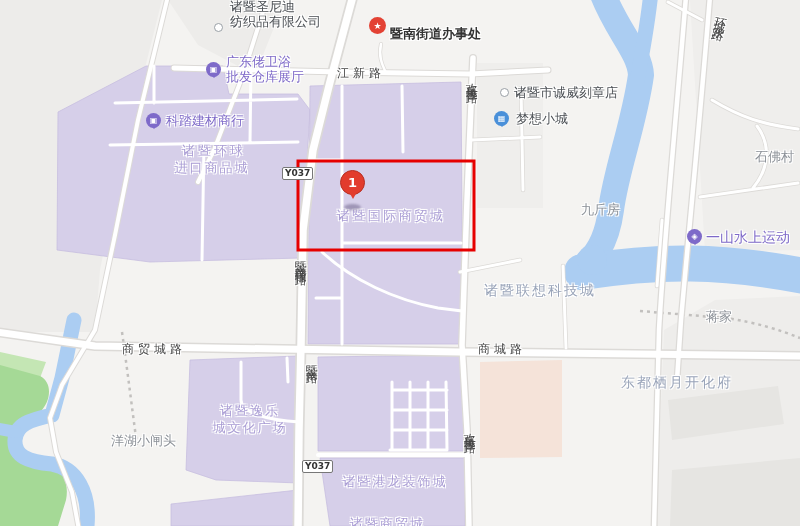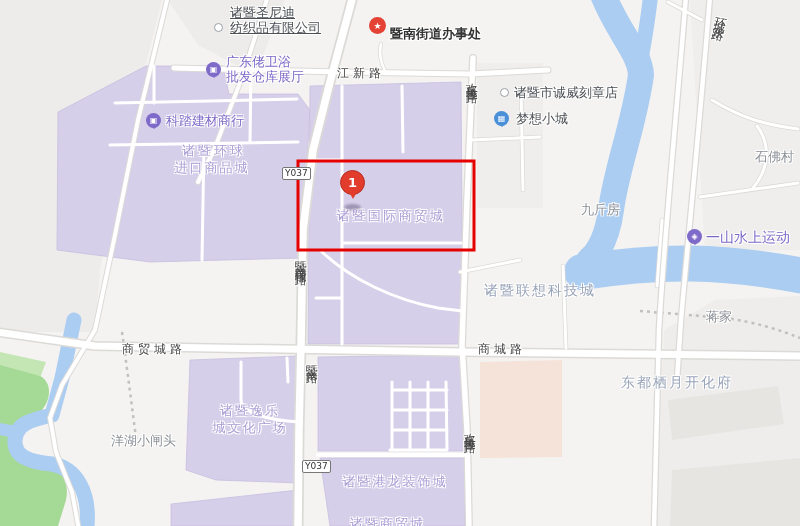--- a/index.html
+++ b/index.html
@@ -11,21 +11,21 @@
   .ctr{transform:translateX(-50%);}
   .road{color:#454545;font-size:12px;letter-spacing:4px;font-weight:500;}
   .v{writing-mode:vertical-rl;letter-spacing:3px;}
   .gray{color:#8b9097;font-size:13px;text-align:center;}
   .slate{color:#98a3b8;font-size:14px;letter-spacing:2px;margin-top:12px;}
   .apurple{color:#a99cd4;font-size:13px;letter-spacing:2px;}
   .ppurple{color:#7d68c8;font-size:13px;font-weight:500;}
   .pdark{color:#4c5055;font-size:13px;}
   .pblack{color:#333;font-size:13px;font-weight:600;}
   .badge{position:absolute;background:#fff;border:1px solid #777;border-radius:2px;
-         font-size:9px;font-weight:normal;color:#333;padding:0 2px;line-height:11px;}
+         font-size:9px;font-weight:bold;color:#333;padding:0 2px;line-height:11px;}
   .pin{position:absolute;width:15px;height:15px;border-radius:50%;display:flex;
        align-items:center;justify-content:center;color:#fff;font-size:8px;z-index:3;}
   .pin::after{content:"";position:absolute;left:50%;top:13px;margin-left:-3px;
        border:3px solid transparent;border-top:4px solid inherit;}
   .pin.pp{background:#7e6ac9;}
   .pin.pp::after{border-top-color:#7e6ac9;}
   .pin.bp{background:#4a90d9;}
   .pin.bp::after{border-top-color:#4a90d9;}
   .pin.rp{background:#e34234;width:17px;height:17px;font-size:9px;}
   .pin.rp::after{border-top-color:#e34234;}
@@ -130,21 +130,21 @@
 <div class="lbl road v" style="left:464px;top:74px;letter-spacing:2px;">欢乐世界路</div>
 <div class="lbl road v" style="left:462px;top:424px;letter-spacing:2px;">欢乐世界路</div>
 <div class="lbl road v" style="left:293px;top:252px;">暨南路辅路</div>
 <div class="lbl road v" style="left:304px;top:356px;">暨南路</div>
 <div class="lbl road ctr" style="left:154px;top:343px;">商贸城路</div>
 <div class="lbl road ctr" style="left:502px;top:343px;">商城路</div>
 <div class="badge" style="left:282px;top:167px;">Y037</div>
 <div class="badge" style="left:302px;top:460px;">Y037</div>
 
 <div class="dot" style="left:214px;top:23px;"></div>
-<div class="lbl pdark" style="left:230px;top:6px;text-decoration:underline;">
+<div class="lbl pdark" style="left:230px;top:0;">
   <div>诸暨圣尼迪</div>
   <div>纺织品有限公司</div>
 </div>
 
 <div class="pin rp" style="left:369px;top:17px;">
       <span>★</span>
     </div>
 <div class="lbl pblack" style="left:390px;top:27px;">暨南街道办事处</div>
 
 <div class="pin pp" style="left:206px;top:62px;">

